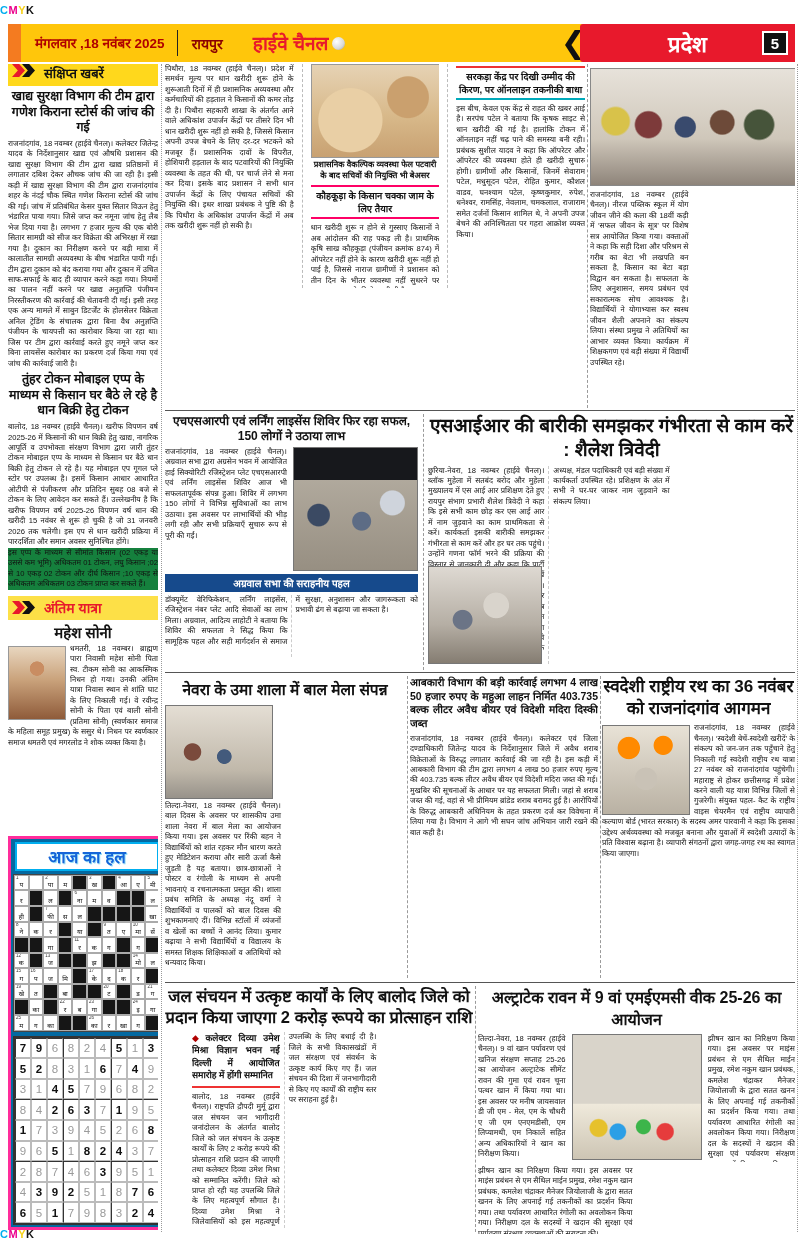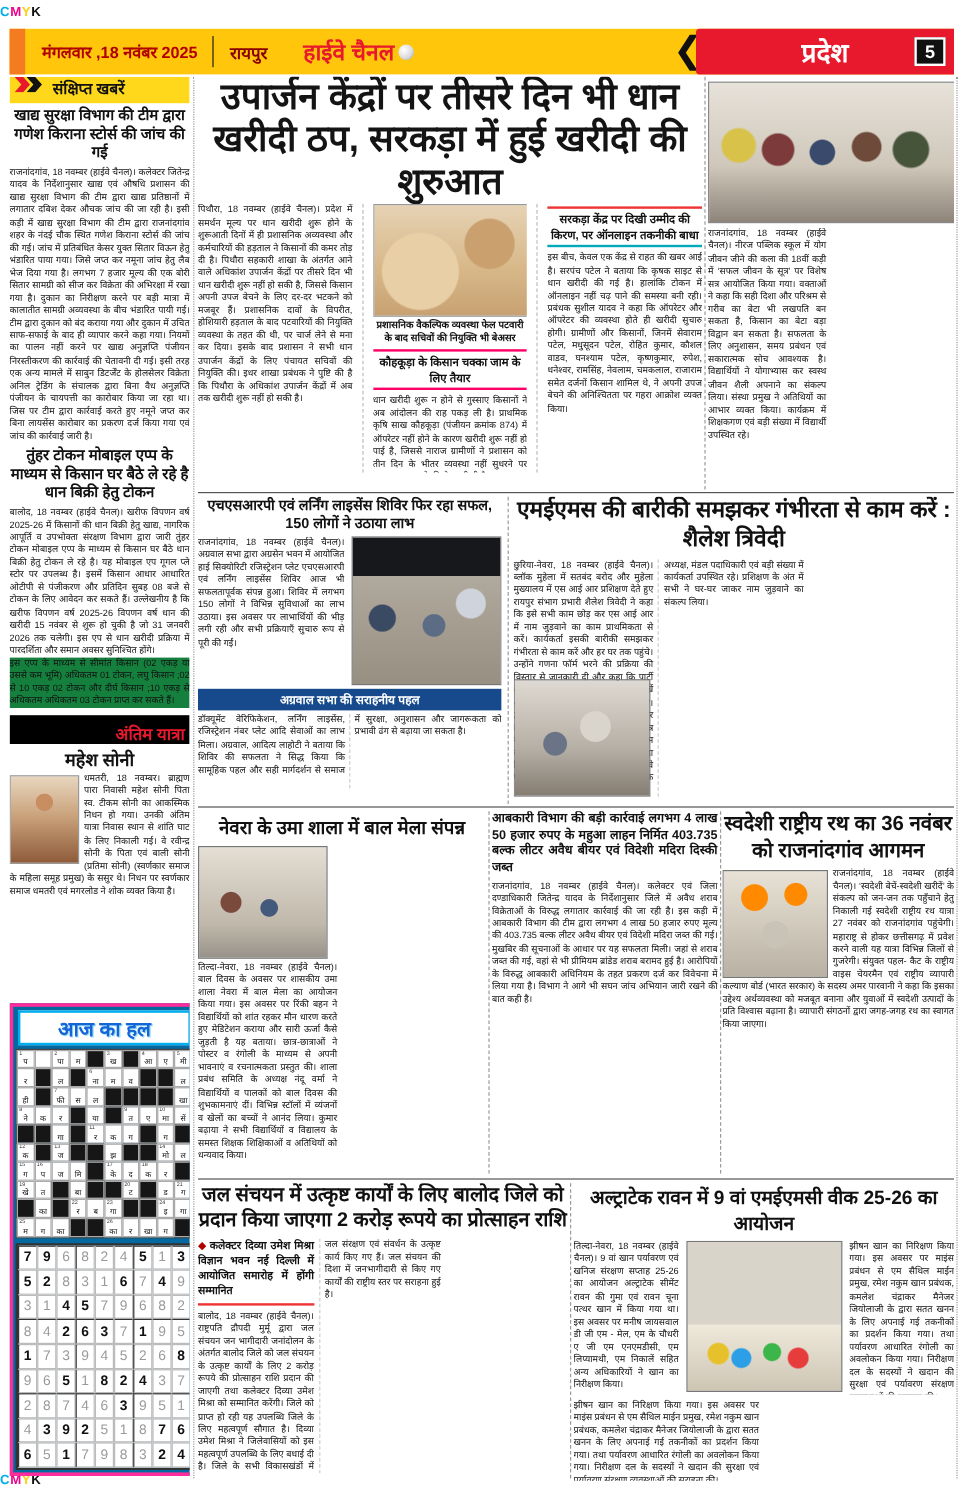--- a/index.html
+++ b/index.html
@@ -26,21 +26,21 @@
   .hline{position:absolute;border-top:1px solid #555;}
   
   .leftcol{position:absolute;left:8px;top:64px;width:150px;height:1172px;overflow:hidden;}
   .left-flow{height:784px;overflow:hidden;}
   .brief-hdr{background:#ffd81c;height:22px;display:flex;gap:3px;padding:0 4px;margin-bottom:3px;}
   .chev{width:13px;height:13px;display:inline-block;clip-path:polygon(0 0,55% 0,100% 50%,55% 100%,0 100%,45% 50%);}
   .chev.red{background:#e8192c}.chev.black{background:#111;margin-left:-6px}
   .brief-hdr .txt{font-size:13px;font-weight:bold;color:#111;margin-left:6px;}
   .brief-title{font-size:12.5px;font-weight:bold;text-align:center;line-height:1.25;margin:3px 0 3px;}
   .hl-blue{background:#15803d;}
-  .antim-hdr{background:#000000;height:24px;display:flex;align-items:flex-end;gap:3px;padding:0 4px;margin:6px 0 2px;flex-direction:column;}
+  .antim-hdr{background:#fde047;height:24px;display:flex;align-items:center;gap:3px;padding:0 4px;margin:6px 0 2px;}
   .antim-hdr .txt{font-size:14px;font-weight:bold;color:#e8192c;margin-left:6px;}
   .antim-name{font-size:15px;font-weight:bold;text-align:center;margin-bottom:2px;}
   .portrait{float:left;width:56px;height:72px;margin:2px 4px 2px 0;background:
      radial-gradient(circle at 50% 30%,#c98d62 12%,transparent 13%),
      linear-gradient(180deg,#e8d6bf 0%,#caa37c 45%,#8f5b3a 100%);border:1px solid #999;}
   
   .hal{position:absolute;left:0;bottom:6px;width:148px;border:3px solid #ff2d9b;background:#0369a1;padding:2px;}
   .hal-title{margin:1px 2px 3px;background:#fff;border:2px solid #00aeef;text-align:center;
              font-size:17px;font-weight:bold;color:#1565d8;text-shadow:1px 1px 0 #9be0f7;padding:1px 0;}
   .cw{display:grid;grid-template-columns:repeat(10,1fr);border:1px solid #444;margin-bottom:4px;}
@@ -112,21 +112,21 @@
   .swad{position:absolute;left:602px;top:676px;width:193px;height:302px;overflow:hidden;}
   .swad-title{font-size:17px;font-weight:bold;text-align:center;line-height:1.3;}
   .photo-rath{width:86px;height:88px;border:1px solid #777;float:left;margin:2px 4px 0 0;background:
      radial-gradient(circle at 30% 25%,#ff8a00 12%,transparent 13%),
      radial-gradient(circle at 70% 22%,#ff8a00 10%,transparent 11%),
      radial-gradient(circle at 50% 60%,#c9c2b6 16%,transparent 17%),
      linear-gradient(180deg,#e8e2d6 0%,#b9b1a3 100%);}
   
   .jal{position:absolute;left:165px;top:986px;width:308px;height:248px;overflow:hidden;}
   .jal-title{font-size:16.5px;font-weight:bold;text-align:center;line-height:1.28;}
-  .jal-cols{column-count:3;column-gap:9px;column-rule:1px dashed #ccc;column-fill:auto;height:196px;overflow:hidden;margin-top:4px;}
+  .jal-cols{column-count:3;column-gap:9px;column-rule:1px dashed #ccc;column-fill:auto;height:196px;overflow:hidden;margin-top:4px;margin-left:27px;}
   .jal-bullet{font-size:9px;font-weight:bold;line-height:1.35;border-bottom:2px solid #e33;padding-bottom:5px;margin-bottom:4px;}
   .jal-bullet .dia{color:#b00000;font-size:9px;margin-right:2px;}
   .ultra{position:absolute;left:478px;top:986px;width:317px;height:248px;overflow:hidden;}
   .ultra-title{font-size:16px;font-weight:bold;text-align:center;}
   .ultra-row{display:flex;gap:6px;margin-top:4px;height:128px;overflow:hidden;}
   .ultra-row .txt{flex:1;overflow:hidden;}
   .photo-ultra{flex:0 0 128px;height:124px;border:1px solid #777;background:
      radial-gradient(circle at 20% 75%,#e6c12c 6%,transparent 7%),
      radial-gradient(circle at 35% 78%,#2c9fe6 6%,transparent 7%),
      radial-gradient(circle at 55% 74%,#3cb54a 6%,transparent 7%),
@@ -365,21 +365,20 @@
           <div class="su-cell">9</div>
           <div class="su-cell">8</div>
           <div class="su-cell bl">3</div>
           <div class="su-cell bold">2</div>
           <div class="su-cell bold">4</div>
         </div>
     </div>
   </div>
 
   <div class="mainart">
-    <div class="main-hl">उपार्जन केंद्रों पर तीसरे दिन भी धान खरीदी ठप, सरकड़ा में हुई खरीदी की शुरुआत</div>
     <div class="main-cols">
       <div class="body-sm">पिथौरा, 18 नवम्बर (हाईवे चैनल)। प्रदेश में समर्थन मूल्य पर धान खरीदी शुरू होने के शुरूआती दिनों में ही प्रशासनिक अव्यवस्था और कर्मचारियों की हड़ताल ने किसानों की कमर तोड़ दी है। पिथौरा सहकारी शाखा के अंतर्गत आने वाले अधिकांश उपार्जन केंद्रों पर तीसरे दिन भी धान खरीदी शुरू नहीं हो सकी है, जिससे किसान अपनी उपज बेचने के लिए दर-दर भटकने को मजबूर हैं। प्रशासनिक दावों के विपरीत, होशियारी हड़ताल के बाद पटवारियों की नियुक्ति व्यवस्था के तहत की थी, पर चार्ज लेने से मना कर दिया। इसके बाद प्रशासन ने सभी धान उपार्जन केंद्रों के लिए पंचायत सचिवों की नियुक्ति की। इधर शाखा प्रबंधक ने पुष्टि की है कि पिथौरा के अधिकांश उपार्जन केंद्रों में अब तक खरीदी शुरू नहीं हो सकी है।</div>
       <div class="mc-sep"></div>
       <div>
         <div class="photo-paddy"></div>
         <div class="fig-cap">प्रशासनिक वैकल्पिक व्यवस्था फेल पटवारी के बाद सचिवों की नियुक्ति भी बेअसर</div>
         <div class="subhead-pink">कौहकूड़ा के किसान चक्का जाम के लिए तैयार</div>
         <div class="body-sm">धान खरीदी शुरू न होने से गुस्साए किसानों ने अब आंदोलन की राह पकड़ ली है। प्राथमिक कृषि साख कौहकूड़ा (पंजीयन क्रमांक 874) में ऑपरेटर नहीं होने के कारण खरीदी शुरू नहीं हो पाई है, जिससे नाराज ग्रामीणों ने प्रशासन को तीन दिन के भीतर व्यवस्था नहीं सुधरने पर चक्का जाम करने की चेतावनी दी है।</div>
       </div>
       <div class="mc-sep"></div>
@@ -399,21 +398,21 @@
     <div class="hsrp-title">एचएसआरपी एवं लर्निंग लाइसेंस शिविर फिर रहा सफल, 150 लोगों ने उठाया लाभ</div>
     <div class="hsrp-row">
       <div class="txt body-sm">राजनांदगांव, 18 नवम्बर (हाईवे चैनल)। अग्रवाल सभा द्वारा अग्रसेन भवन में आयोजित हाई सिक्योरिटी रजिस्ट्रेशन प्लेट एचएसआरपी एवं लर्निंग लाइसेंस शिविर आज भी सफलतापूर्वक संपन्न हुआ। शिविर में लगभग 150 लोगों ने विभिन्न सुविधाओं का लाभ उठाया। इस अवसर पर लाभार्थियों की भीड़ लगी रही और सभी प्रक्रियाएँ सुचारु रूप से पूरी की गईं।</div>
       <div class="photo-camp"></div>
     </div>
     <div class="capbar">अग्रवाल सभा की सराहनीय पहल</div>
     <div class="hsrp-bottom body-sm">डॉक्यूमेंट वेरिफिकेशन, लर्निंग लाइसेंस, रजिस्ट्रेशन नंबर प्लेट आदि सेवाओं का लाभ मिला। अग्रवाल, आदित्य लाहोटी ने बताया कि शिविर की सफलता ने सिद्ध किया कि सामूहिक पहल और सही मार्गदर्शन से समाज में सुरक्षा, अनुशासन और जागरूकता को प्रभावी ढंग से बढ़ाया जा सकता है।</div>
   </div>
 
   <div class="sir">
-    <div class="sir-title">एमईएमस की बारीकी समझकर गंभीरता से काम करें : शैलेश त्रिवेदी</div>
+    <div class="sir-title">एसआईआर की बारीकी समझकर गंभीरता से काम करें : शैलेश त्रिवेदी</div>
     <div class="sir-body body-sm">
       <span>छुरिया-नेवरा, 18 नवम्बर (हाईवे चैनल)। ब्लॉक मुहेला में सतबंद बरोद और मुहेला मुख्यालय में एस आई आर प्रशिक्षण देते हुए रायपुर संभाग प्रभारी शैलेश त्रिवेदी ने कहा कि इसे सभी काम छोड़ कर एस आई आर में नाम जुड़वाने का काम प्राथमिकता से करें। कार्यकर्ता इसकी बारीकी समझकर गंभीरता से काम करें और हर घर तक पहुंचे। उन्होंने गणना फॉर्म भरने की प्रक्रिया की विस्तार से जानकारी दी और कहा कि पार्टी अधिकारियों व लोगों की मदद से सूची देखें और जिसका भी नाम छूटा हो उसे जुड़वाएं। 2003 की मतदाता सूची से मिलान कर बीएलओ को सहयोग करें। कोई भी पात्र मतदाता सूची से वंचित न रहे, यह हम सबकी जिम्मेदारी है। शैलेश त्रिवेदी ने कहा कि जिन लोगों के नाम सूची में नहीं हैं वे फॉर्म भरकर जमा करें। बैठक में ब्लॉक अध्यक्ष, मंडल पदाधिकारी एवं बड़ी संख्या में कार्यकर्ता उपस्थित रहे। प्रशिक्षण के अंत में सभी ने घर-घर जाकर नाम जुड़वाने का संकल्प लिया।</span>
       <span class="photo-sir"></span>
     </div>
   </div>
 
   <div class="bal">
     <div class="bal-title">नेवरा के उमा शाला में बाल मेला संपन्न</div>
     <div class="bal-body body-sm">
       <span class="photo-mela"></span><span>तिल्दा-नेवरा, 18 नवम्बर (हाईवे चैनल)। बाल दिवस के अवसर पर शासकीय उमा शाला नेवरा में बाल मेला का आयोजन किया गया। इस अवसर पर रिंकी बहन ने विद्यार्थियों को शांत रहकर मौन धारण करते हुए मेडिटेशन कराया और सारी ऊर्जा कैसे जुड़ती है यह बताया। छात्र-छात्राओं ने पोस्टर व रंगोली के माध्यम से अपनी भावनाएं व रचनात्मकता प्रस्तुत की। शाला प्रबंध समिति के अध्यक्ष नंदू वर्मा ने विद्यार्थियों व पालकों को बाल दिवस की शुभकामनाएं दीं। विभिन्न स्टॉलों में व्यंजनों व खेलों का बच्चों ने आनंद लिया। कुमार बढ़ाया ने सभी विद्यार्थियों व विद्यालय के समस्त शिक्षक शिक्षिकाओं व अतिथियों को धन्यवाद किया।</span>

